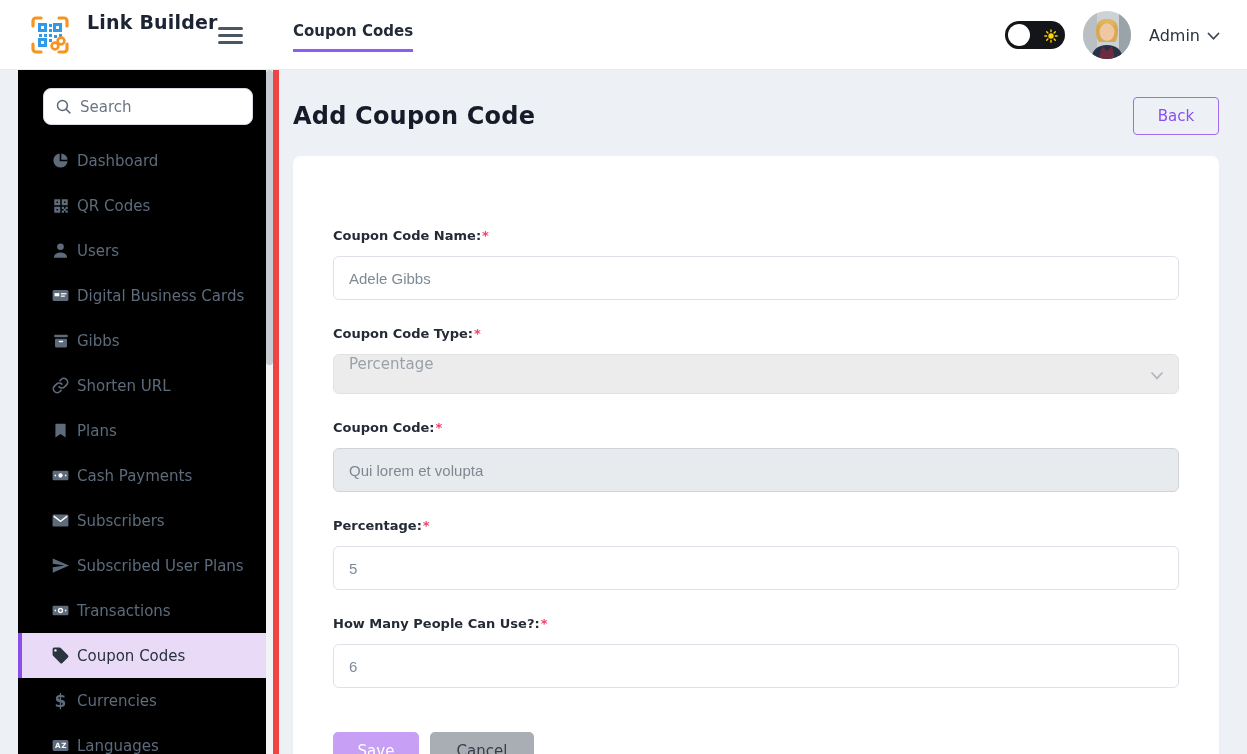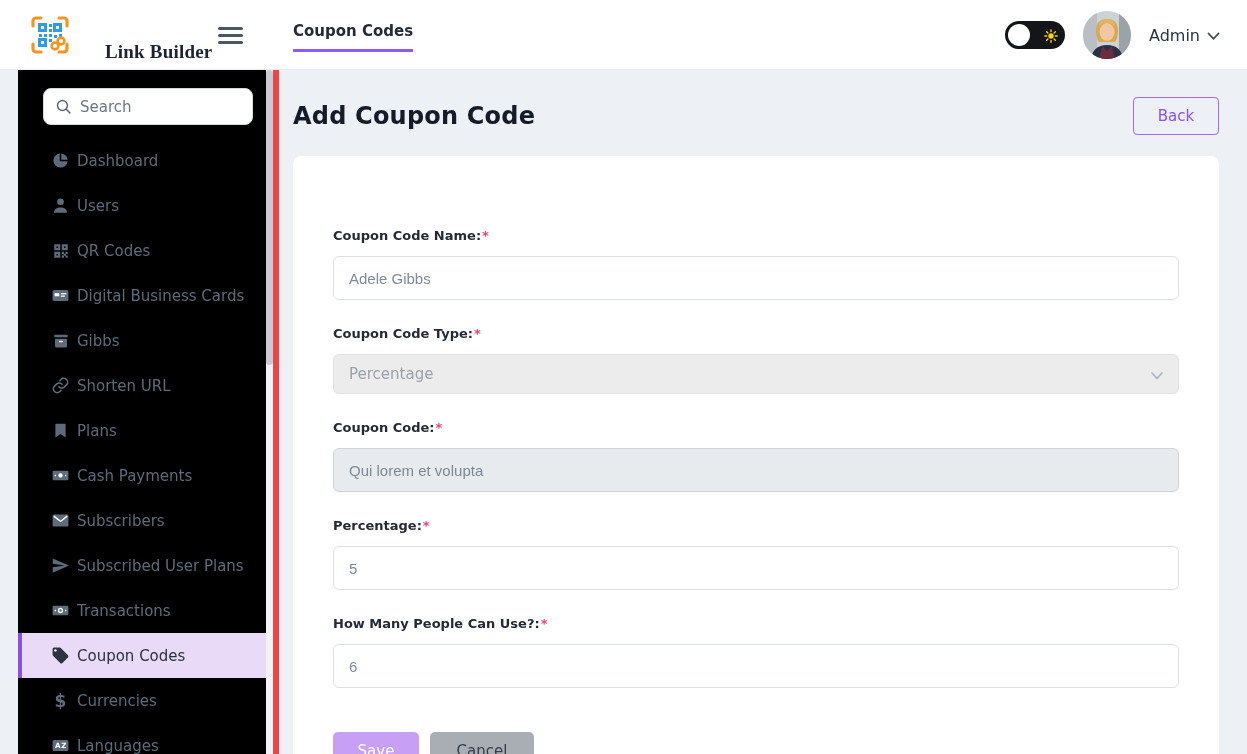--- a/index.html
+++ b/index.html
@@ -2,21 +2,21 @@
 <html><head>
 <meta charset="utf-8">
 <style>
   * { margin:0; padding:0; box-sizing:border-box; }
   html,body { width:1247px; height:754px; overflow:hidden;
     font-family:"DejaVu Sans","Liberation Sans",sans-serif; background:#edf0f5; }
 
   
   .header { position:absolute; top:0; left:0; width:1247px; height:70px;
     background:#ffffff; border-bottom:1px solid #e9ebef; z-index:30; }
-  .brand { position:absolute; left:26px; top:11px; display:flex; align-items:flex-end; gap:31px;font-family:Liberation Serif, serif; }
+  .brand { position:absolute; left:26px; top:11px; display:flex; align-items:flex-start; gap:13px; }
   .brand-title { font-size:19px; font-weight:700; color:#1c2434; letter-spacing:.2px; }
   .burger { position:absolute; left:218px; top:27px; width:25px; height:17px;
     display:flex; flex-direction:column; justify-content:space-between; cursor:pointer; }
   .burger div { height:3px; background:#4b5663; border-radius:2px; }
   .crumb { position:absolute; left:293px; top:22px; font-size:15px; font-weight:600;
     color:#232b38; padding-bottom:9px; border-bottom:3px solid #8b5cf6; cursor:pointer; }
   .head-right { position:absolute; right:27px; top:0; height:70px; display:flex; align-items:center; gap:18px; }
   .toggle { position:relative; width:60px; height:28px; background:#141519; border-radius:14px; cursor:pointer; }
   .toggle .knob { position:absolute; left:3px; top:3px; width:22px; height:22px; background:#ffffff; border-radius:50%; }
   .toggle .sun { position:absolute; right:7px; top:7px; width:14px; height:14px; }
@@ -51,21 +51,21 @@
     background:transparent; color:#8a4ff0; font-size:15px; cursor:pointer; font-family:inherit; }
   .card { margin-top:20px; background:#ffffff; border-radius:8px; padding:72px 40px 40px 40px;
     min-height:620px; box-shadow:0 1px 2px rgba(20,25,40,.03); }
   .fgroup { margin-bottom:26px; }
   .flabel { display:block; font-size:13px; font-weight:600; color:#242b36; margin-bottom:13px; }
   .req { color:#f1416c; margin-left:1px; }
   .tinput { width:100%; height:44px; border:1px solid #dde1e7; border-radius:6px;
     padding:0 15px; font-size:15px; color:#7e8a99; outline:none; background:#fff; font-family:Liberation Sans, sans-serif; }
   .tinput.dis { background:#e7ebee; border-color:#ced4da; color:#7f8892; }
   .fselect { position:relative; width:100%; height:40px; background:#ececec;
-    border:1px solid #e2e2e2; border-radius:6px; display:flex; align-items:center;
+    border:1px solid #e2e2e2; border-radius:6px; display:flex; 
     padding:0 15px; font-size:15px; color:#9aa1a9; cursor:default; }
   .fselect .chev { position:absolute; right:14px; top:12px; }
   .btn-row { display:flex; gap:11px; margin-top:44px; }
   .save-btn { width:86px; height:37px; background:#c7a0f6; border:none; border-radius:5px;
     color:#ffffff; font-size:15px; cursor:pointer; font-family:inherit; }
   .cancel-btn { width:104px; height:37px; background:#a9aeb5; border:none; border-radius:5px;
     color:#343d49; font-size:15px; cursor:pointer; font-family:inherit; }
 </style>
 </head>
 <body>
@@ -159,44 +159,44 @@
       <span class="ic">
           <svg width="19" height="19" viewBox="0 0 24 24" fill="#5d6b7b">
             <path d="M11 3.05 A9 9 0 1 0 20.95 13 H11 Z"></path>
             <path d="M13 3.05 V11 h7.95 A9 9 0 0 0 13 3.05 Z"></path>
           </svg>
         </span>
       <span>Dashboard</span>
     </li>
     <li class="nav-item">
       <span class="ic">
-          <svg width="19" height="19" viewBox="0 0 24 24" fill="#5d6b7b">
-            <circle cx="12" cy="7.2" r="4.2"></circle>
-            <path d="M3.8 20.6 c0-4 3.7-6.2 8.2-6.2 s8.2 2.2 8.2 6.2 V21 H3.8 Z"></path>
-          </svg>
-        </span>
-      <span>Users</span>
-    </li>
-    <li class="nav-item">
-      <span class="ic">
           <svg width="18" height="18" viewBox="0 0 24 24" fill="#5d6b7b">
             <path d="M3 3 h8 v8 h-8 z M6 6 v2 h2 v-2 z" fill-rule="evenodd"></path>
             <path d="M13 3 h8 v8 h-8 z M16 6 v2 h2 v-2 z" fill-rule="evenodd"></path>
             <path d="M3 13 h8 v8 h-8 z M6 16 v2 h2 v-2 z" fill-rule="evenodd"></path>
             <rect x="13" y="13" width="3" height="3"></rect>
             <rect x="18" y="13" width="3" height="3"></rect>
             <rect x="13" y="18" width="3" height="3"></rect>
             <rect x="18" y="18" width="3" height="3"></rect>
             <rect x="15.5" y="15.5" width="3" height="3"></rect>
           </svg>
         </span>
       <span>QR Codes</span>
     </li>
     <li class="nav-item">
       <span class="ic">
+          <svg width="19" height="19" viewBox="0 0 24 24" fill="#5d6b7b">
+            <circle cx="12" cy="7.2" r="4.2"></circle>
+            <path d="M3.8 20.6 c0-4 3.7-6.2 8.2-6.2 s8.2 2.2 8.2 6.2 V21 H3.8 Z"></path>
+          </svg>
+        </span>
+      <span>Users</span>
+    </li>
+    <li class="nav-item">
+      <span class="ic">
           <svg width="19" height="19" viewBox="0 0 24 24">
             <rect x="2" y="5" width="20" height="14" rx="2" fill="#5d6b7b"></rect>
             <rect x="4.5" y="9" width="6" height="4" fill="#fff"></rect>
             <rect x="12.5" y="9" width="7" height="1.6" fill="#fff"></rect>
             <rect x="12.5" y="12" width="5" height="1.6" fill="#fff"></rect>
           </svg>
         </span>
       <span>Digital Business Cards</span>
     </li>
     <li class="nav-item">

